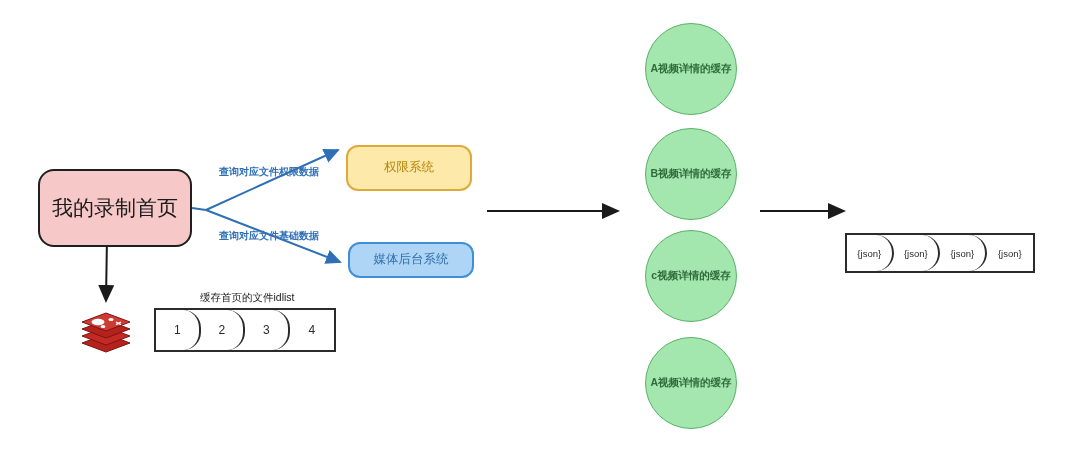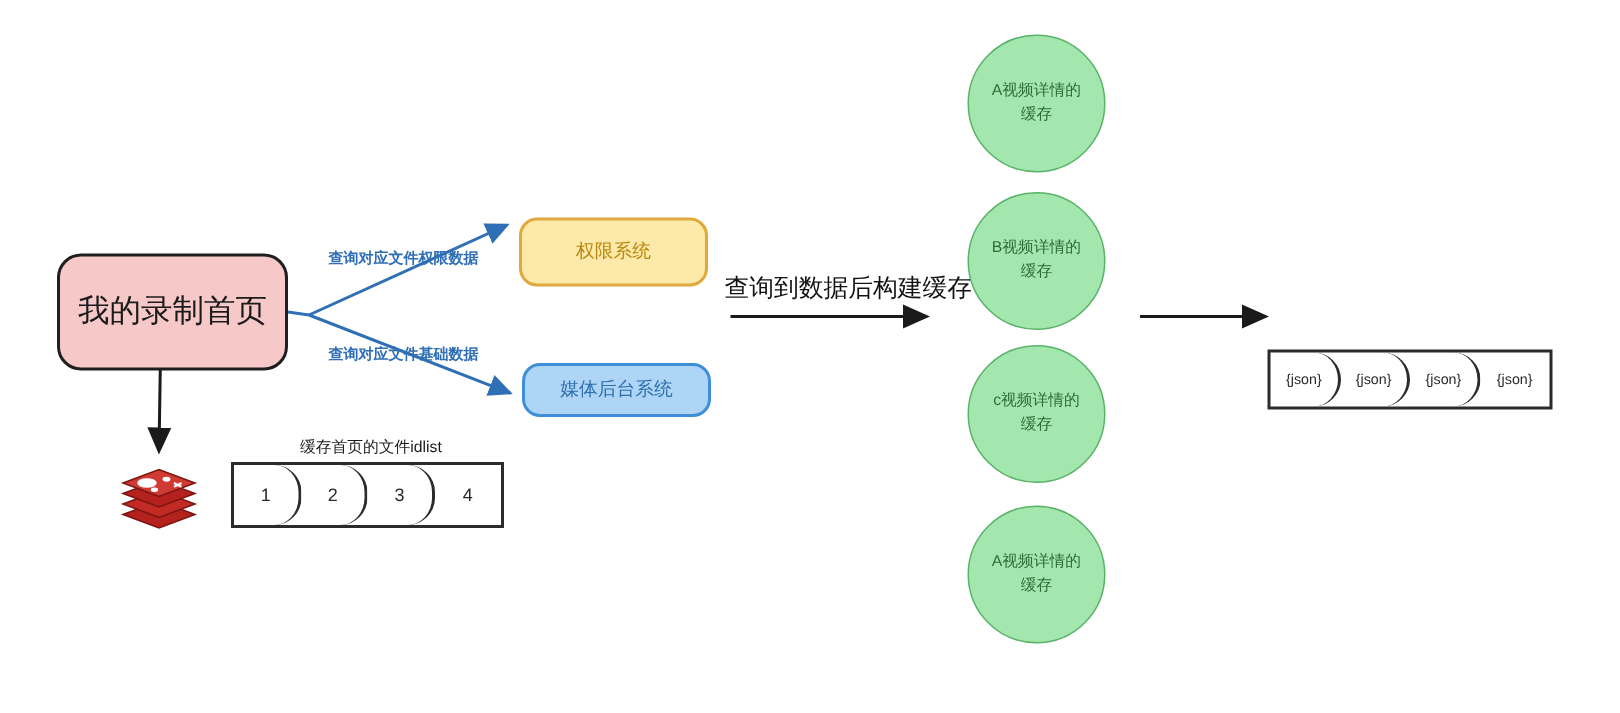--- a/index.html
+++ b/index.html
@@ -58,28 +58,29 @@
   }
 
   
   .cache-circle {
     position: absolute;
     width: 92px; height: 92px;
     border-radius: 50%;
     background: #a3e6ae;
     border: 1.5px solid #59b368;
     display: flex;
-    flex-direction: column;
+    flex-direction: row;
     align-items: center;
     justify-content: center;
     font-size: 10.5px;
     color: #2f6b3a;
     line-height: 1.5;
     text-align: center;
     box-sizing: border-box;
+    font-weight: bold;
   }
 
   
   .edge-label {
     position: absolute;
     font-size: 10px;
     color: #2f6fb5;
     white-space: nowrap;
     font-weight: bold;
   }
@@ -193,21 +194,20 @@
 
   <div class="small-label" style="left:168px; top:291px;margin-left:32px;">缓存首页的文件idlist</div>
 
   <div class="cell-table" id="idlist-table">
     <div class="cell">1</div>
     <div class="cell">2</div>
     <div class="cell">3</div>
     <div class="cell">4</div>
   </div>
 
-  <div class="heading" style="left:483px; top:181px;">查询到数据后构建缓存</div>
 
   <div class="cache-circle" style="left:645px; top:23px;">
     <span>A视频详情的</span>
     <span>缓存</span>
   </div>
   <div class="cache-circle" style="left:645px; top:128px;">
     <span>B视频详情的</span>
     <span>缓存</span>
   </div>
   <div class="cache-circle" style="left:645px; top:230px;">

